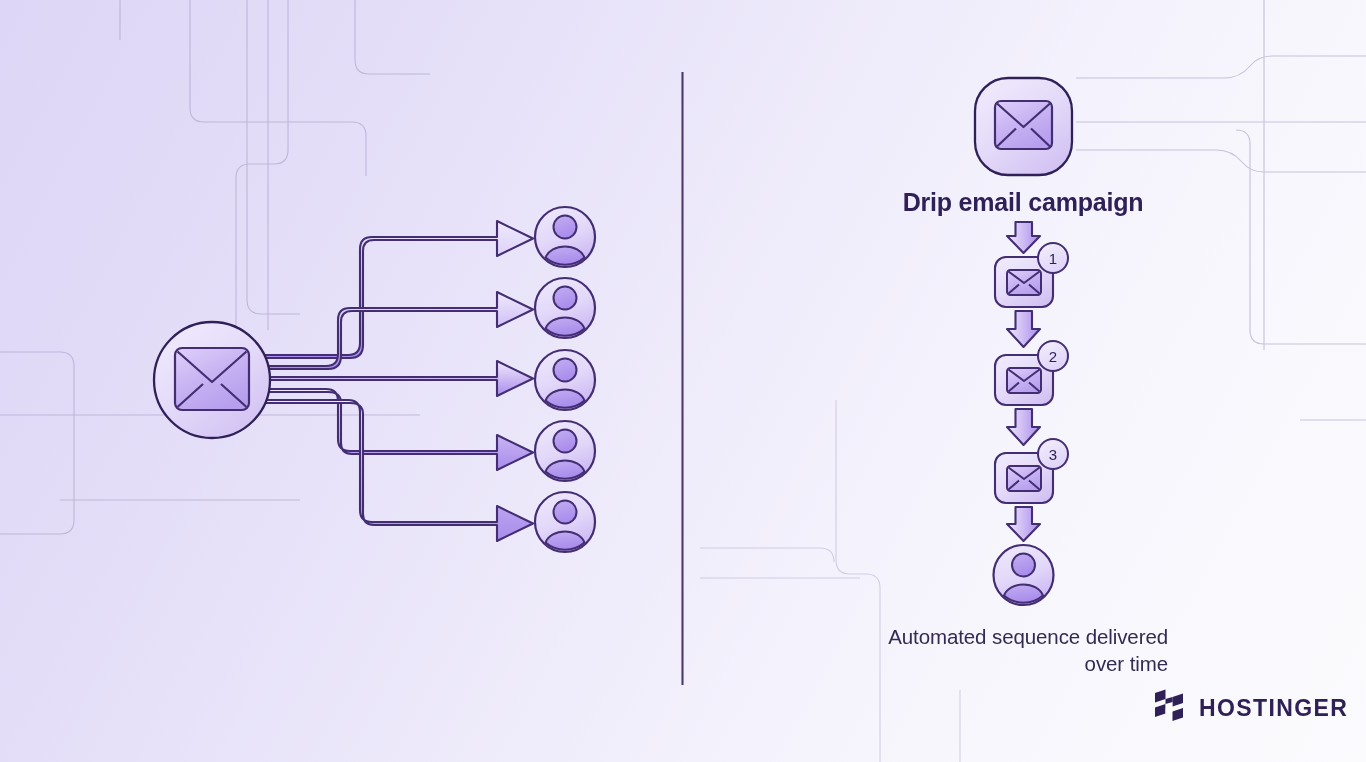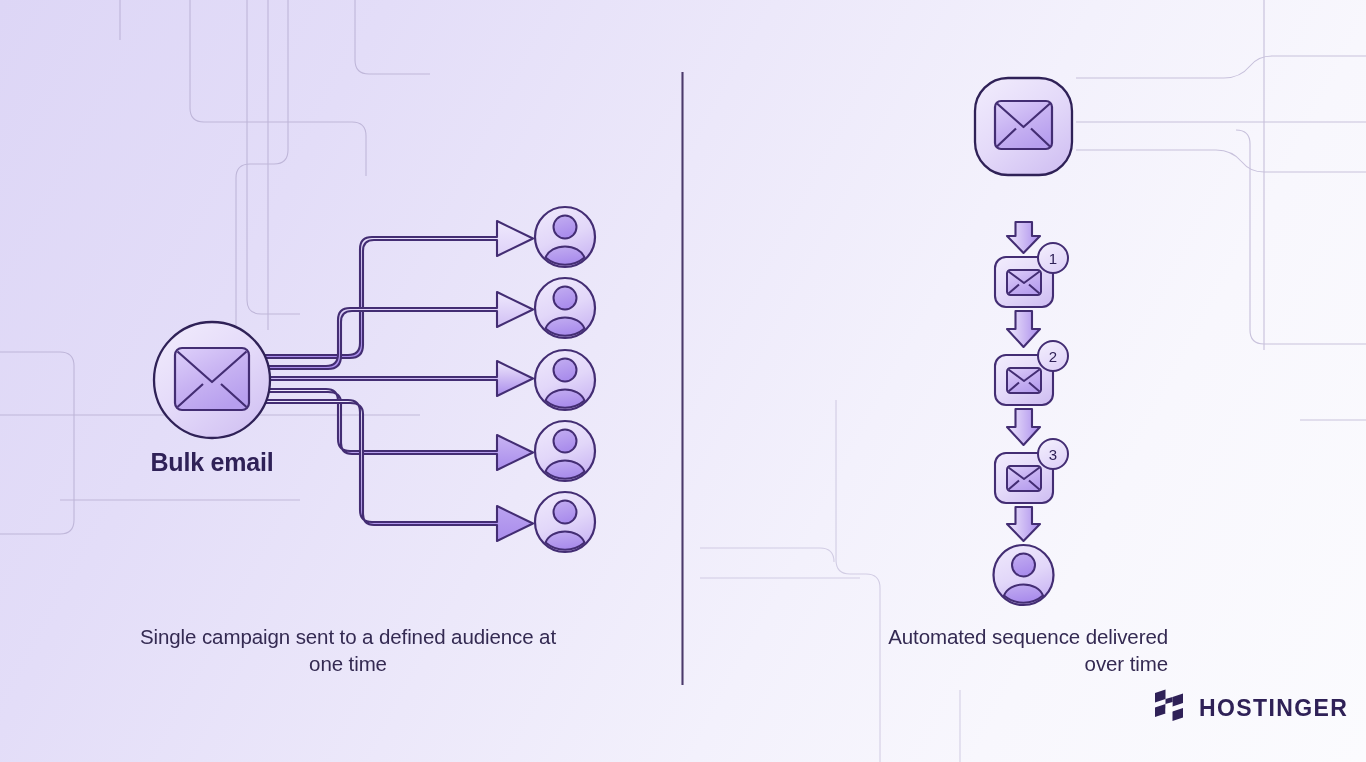--- a/index.html
+++ b/index.html
@@ -256,25 +256,24 @@
     </g>
 
     <g>
       <circle cx="1023.5" cy="575" r="30" fill="url(#avatarGrad)" stroke="#432d73" stroke-width="2.2"></circle>
       <circle cx="1023.5" cy="565" r="11.5" fill="url(#bodyGrad)" stroke="#432d73" stroke-width="2"></circle>
       <path d="M1004 595.5 a20.5 16 0 0 1 39 0 a30 30 0 0 1 -39 0 Z" fill="url(#bodyGrad)" stroke="#432d73" stroke-width="2"></path>
     </g>
   </svg>
 
   <div class="label-title" id="bulk-title">
-    <div>Bulk email</div>
   </div>
 
-
-  <div class="label-caption" id="bulk-caption">Single campaign sent to a defined audience at one time</div>
+  <div class="label-title" id="drip-title">Drip email campaign</div>
+
 
   <div class="label-caption" id="drip-caption">Automated sequence delivered over time</div>
 
   <div id="brand">
     <svg width="34" height="34" viewBox="0 0 34 34">
       <path d="M3 5 L13.5 1.5 L13.5 11 L3 14.5 Z" fill="#2f2157"></path>
       <path d="M20.5 9 L31 5.5 L31 15 L20.5 18.5 Z" fill="#2f2157"></path>
       <path d="M3 19.5 L13.5 16 L13.5 25.5 L3 29 Z" fill="#2f2157"></path>
       <path d="M20.5 23.5 L31 20 L31 29.5 L20.5 33 Z" fill="#2f2157"></path>
       <path d="M13.5 11 L20.5 9 L20.5 18.5 L13.5 20.5 Z" fill="#2f2157"></path>

